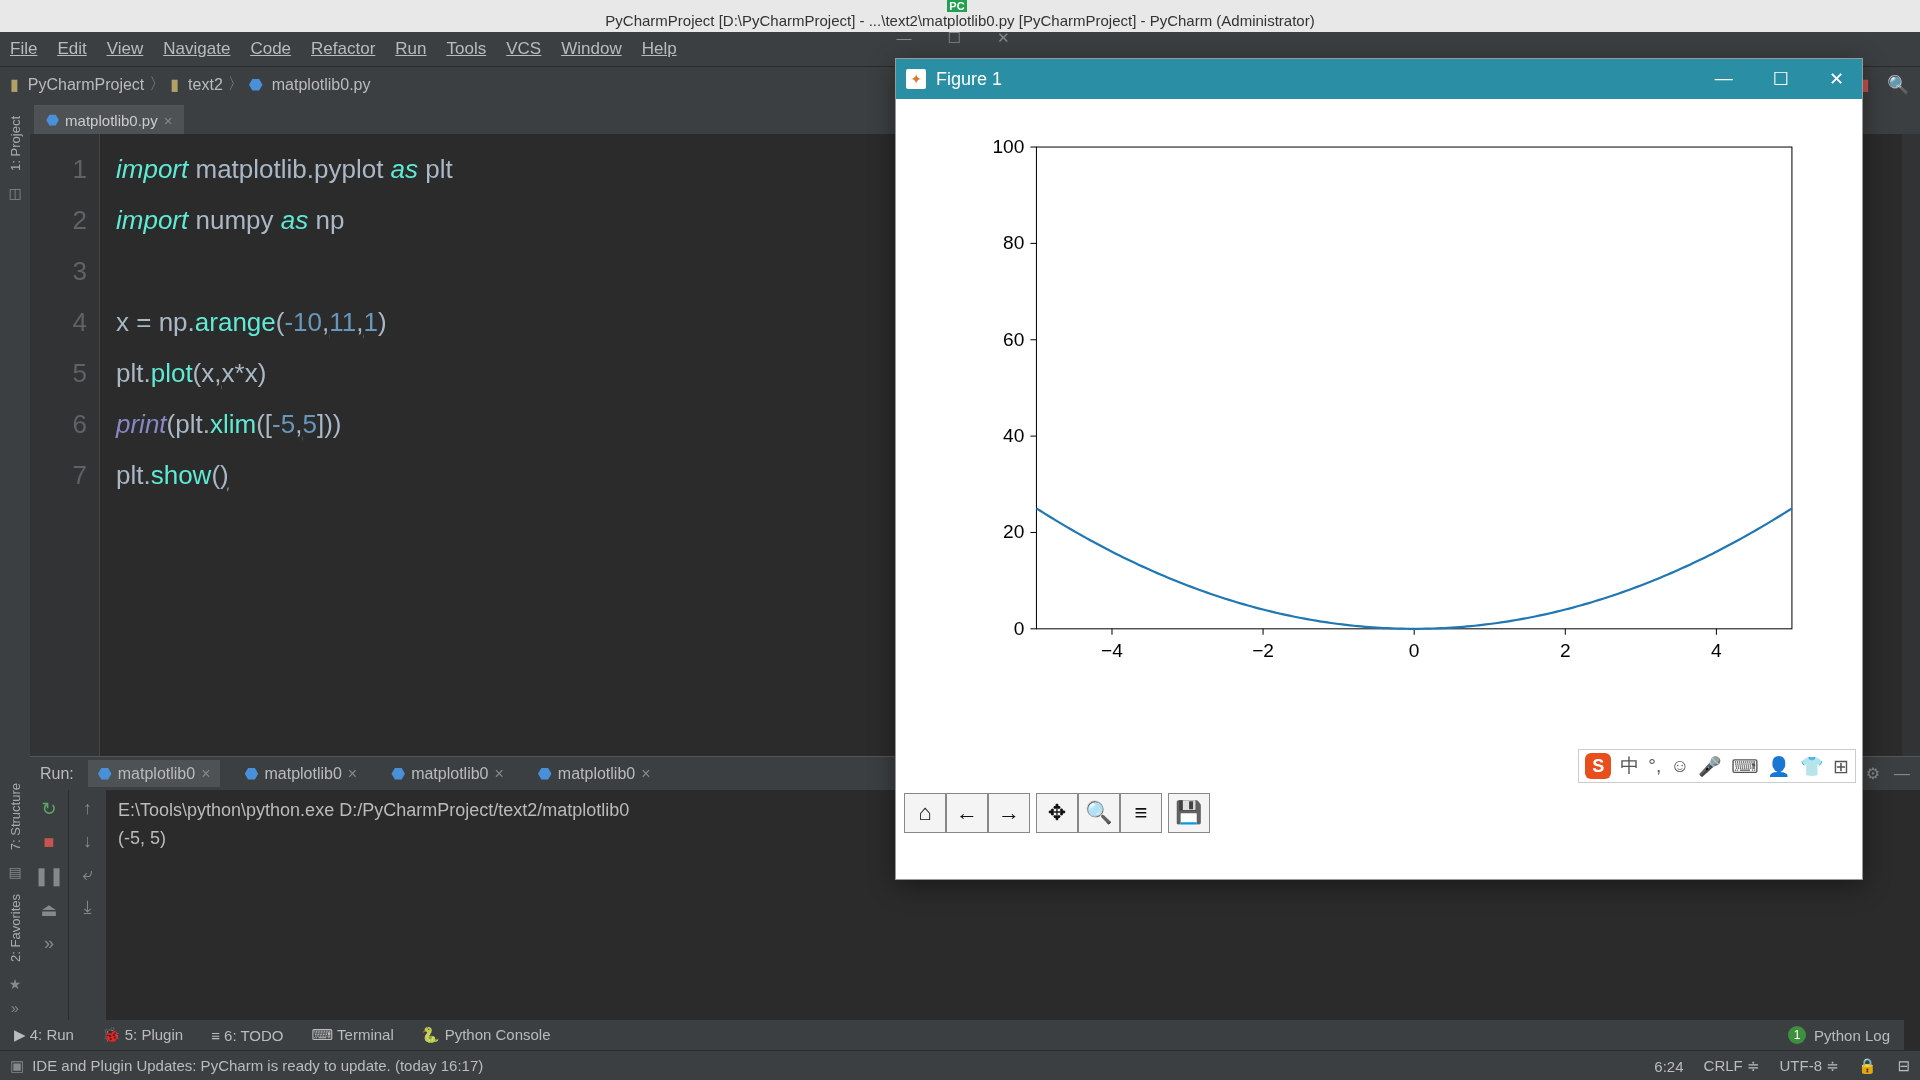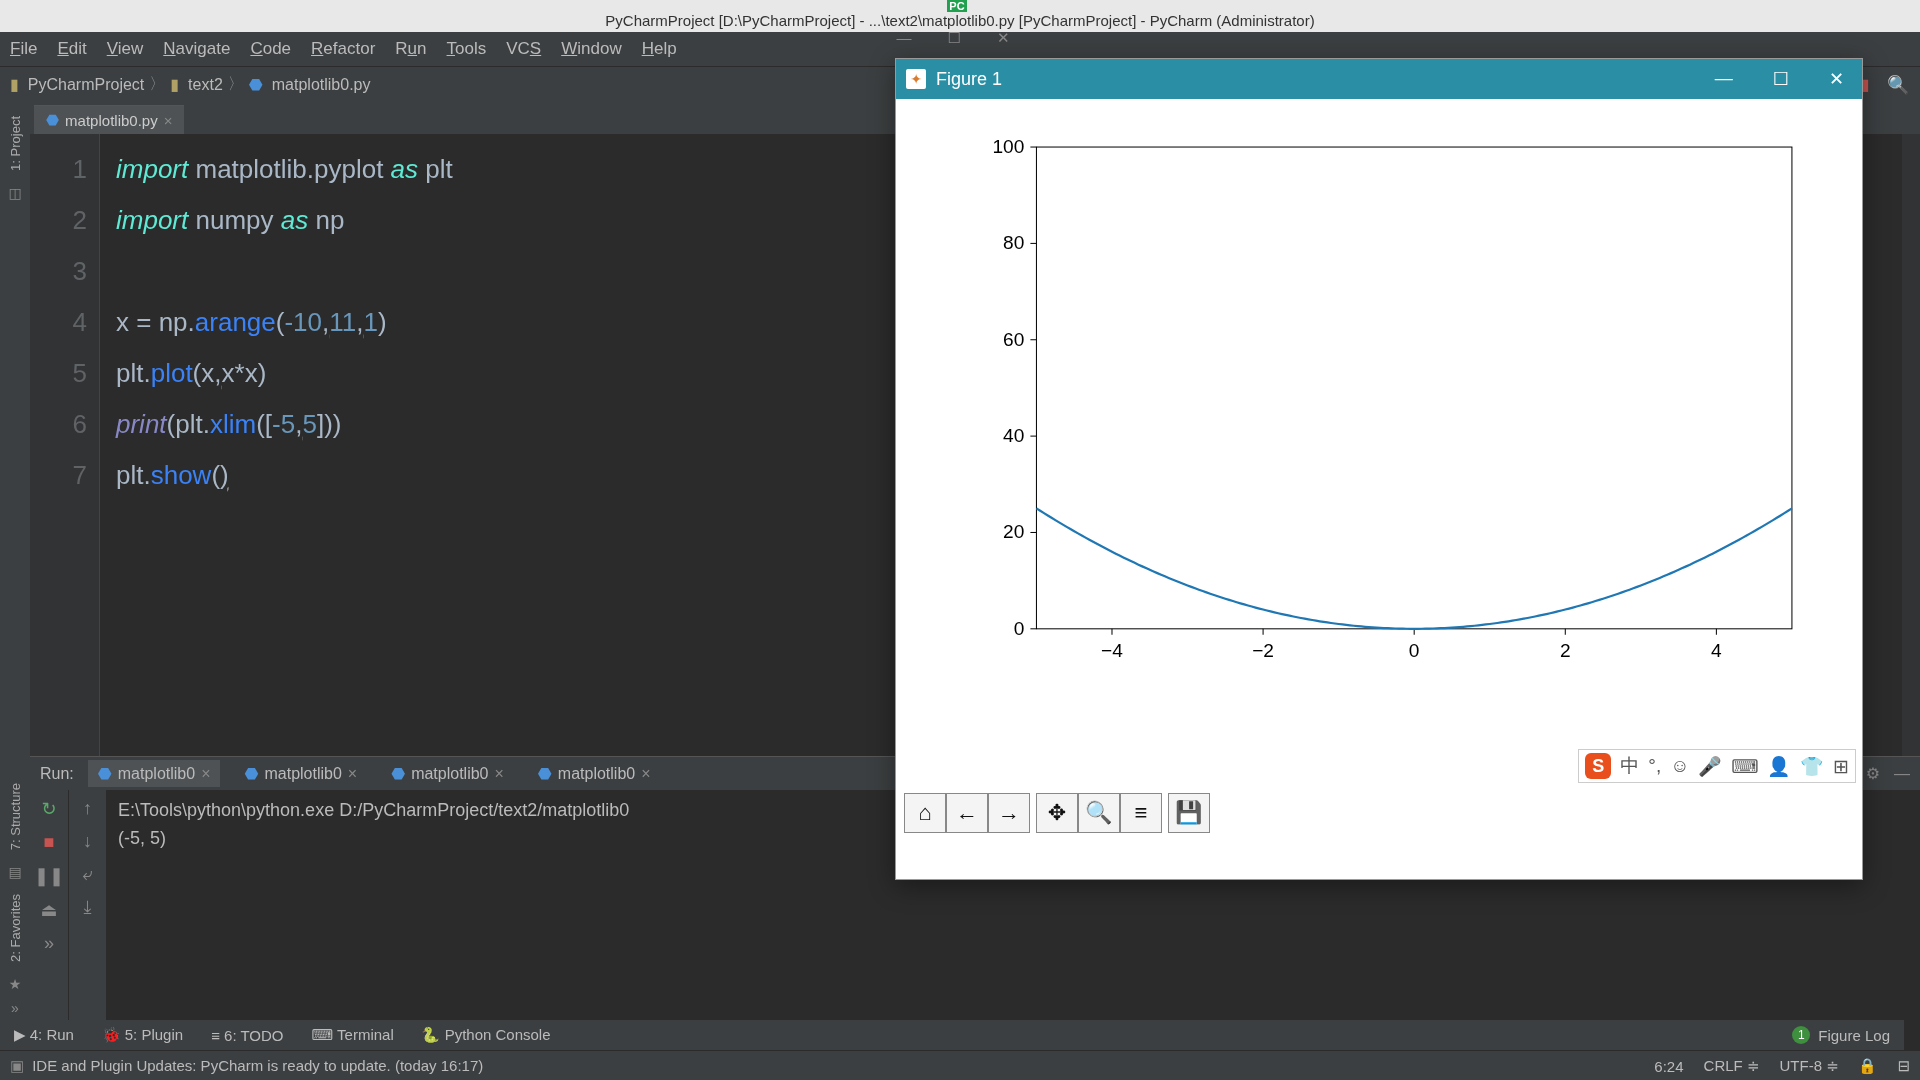--- a/index.html
+++ b/index.html
@@ -6,21 +6,21 @@
 body { background: #2b2b2b; color: #bbb; width: 1920px; height: 1080px; overflow: hidden; position: relative; }
 
 
 .titlebar { height: 32px; background: #e8e8e8; color: #333; display: flex; align-items: center; padding: 0 4px; font-size: 15px; flex-direction: column; }
 .titlebar .icon { width: 20px; height: 20px; background: #21a14f; margin-right: 6px; display: flex; align-items: center; justify-content: center; color: #fff; font-size: 11px; font-weight: bold; }
 .titlebar .title-text { flex: 1; }
 .win-controls { display: flex; gap: 36px; color: #888; padding-right: 14px; }
 .win-controls span { cursor: default; }
 
 
-.menubar { height: 34px; background: #3c3f41; display: flex; align-items: center; padding: 0 10px; gap: 20px; color: #bbb; font-size: 17px; }
+.menubar { height: 34px; background: #3c3f41; display: flex; align-items: center; padding: 0 10px; gap: 20px; color: #bbb; font-size: 17px; text-decoration: underline; }
 .menubar span { cursor: default; }
 .menubar .ul { text-decoration: underline; text-decoration-color: #bbb; }
 
 
 .navbar { height: 36px; background: #3c3f41; display: flex; align-items: center; padding: 0 10px; gap: 5px; color: #bbb; font-size: 16px; border-top: 1px solid #2b2b2b; }
 .navbar .folder-icon { color: #b0a167; margin-right: 4px; }
 .navbar .py-icon { color: #4a90d9; margin-right: 4px; }
 .navbar .chev { color: #888; }
 .navbar .right { margin-left: auto; display: flex; align-items: center; gap: 18px; }
 .navbar .search-icon { font-size: 18px; }
@@ -37,21 +37,21 @@
 .side-left .squares { color: #888; font-size: 14px; margin: 4px 0; }
 
 
 .editor { position: absolute; left: 30px; right: 18px; top: 134px; bottom: 324px; background: #2b2b2b; display: flex; font-family: "Consolas", monospace; font-size: 26px; }
 .gutter { width: 70px; background: #313335; color: #606366; text-align: right; padding: 10px 12px 0 0; line-height: 51px; border-right: 1px solid #444; position: relative; }
 .codearea { flex: 1; padding: 10px 0 0 16px; line-height: 51px; position: relative; }
 .codearea .codeline { height: 51px; white-space: pre; }
 .codearea .hl { background: #323232; position: absolute; left: -16px; right: 0; height: 51px; z-index: -1; }
 .kw { color: #5eead4; font-style: italic; }
 .id { color: #a9b7c6; }
-.fn { color: #3b82f6; }
+.fn { color: #5eead4; }
 .num { color: #6897bb; }
 .op { color: #a9b7c6; }
 .pr { color: #8888c6; font-style: italic; }
 .star { color: #a9b7c6; }
 .squig { text-decoration: underline wavy #808080; }
 .right-gutter { position: absolute; right: 0; top: 134px; bottom: 324px; width: 18px; background: #313335; }
 
 
 .runheader { position: absolute; left: 30px; right: 0; top: calc(100% - 324px); height: 34px; background: #3c3f41; display: flex; align-items: center; padding: 0 10px; gap: 14px; color: #bbb; font-size: 16px; border-top: 1px solid #555; }
 .runheader .runlabel { color: #bbb; }
@@ -228,21 +228,21 @@
 </div>
 
 <div class="bottombar">
   <span>▶ <span class="ul">4: Run</span></span>
   <span>🐞 <span class="ul">5: Plugin</span></span>
   <span>≡ <span class="ul">6: TODO</span></span>
   <span>⌨ <span>Terminal</span></span>
   <span>🐍 <span>Python Console</span></span>
   <div class="right">
     <span class="badge">1</span>
-    <span>Figure Log</span>
+    <span>Python Log</span>
   </div>
 </div>
 
 <div class="statusbar">
   <span class="sqicon">▣</span>
   <span>IDE and Plugin Updates: PyCharm is ready to update. (today 16:17)</span>
   <div class="right">
     <span>6:24</span>
     <span><span>CRLF</span> ≑</span>
     <span><span>UTF-8</span> ≑</span>

